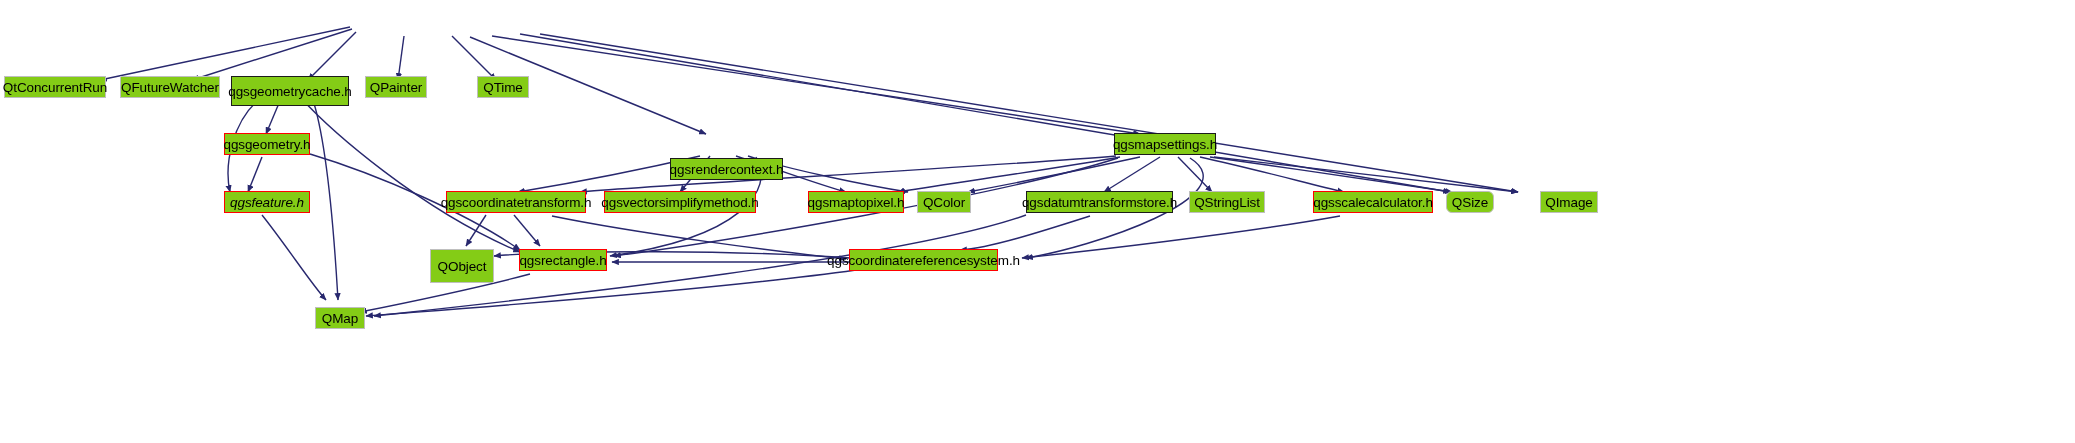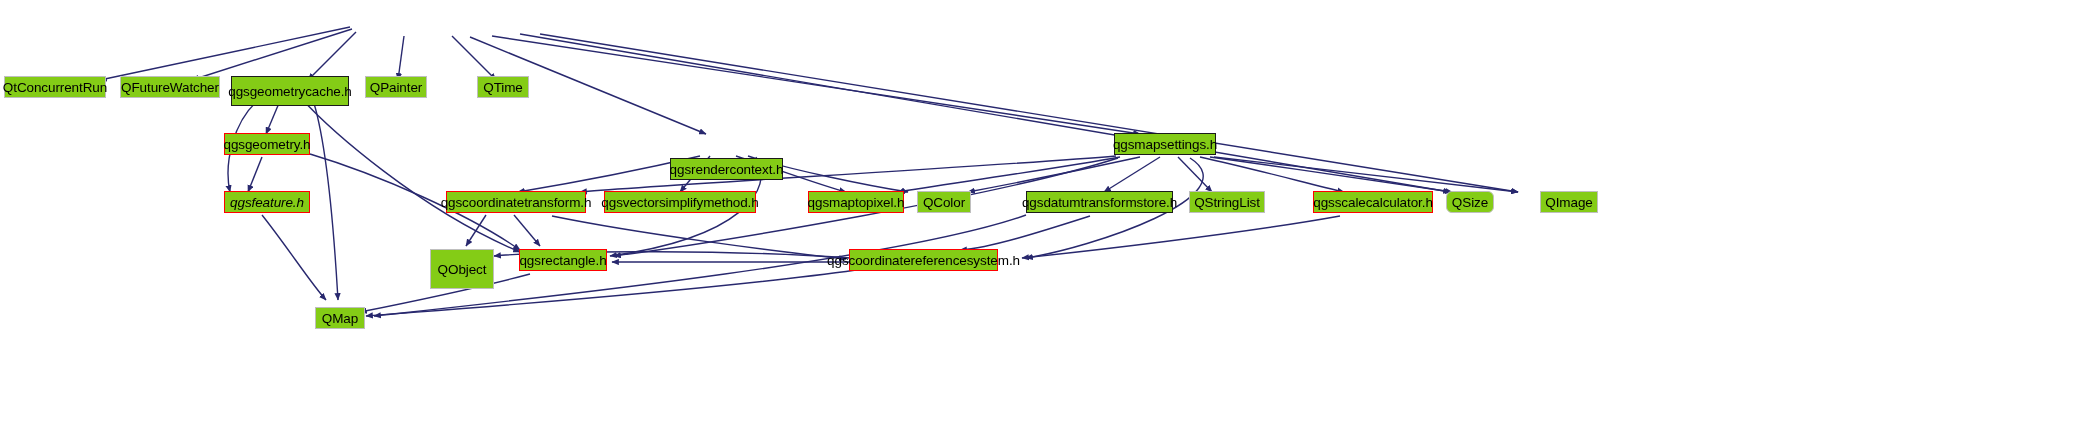--- a/index.html
+++ b/index.html
@@ -218,21 +218,21 @@
   </div>
 
   <div class="node grey" style="left:1446px; top:191px; width:48px; height:22px;border-radius:6px;">
     <span>QSize</span>
   </div>
 
   <div class="node grey" style="left:1508px; top:191px; width:58px; height:22px;margin-left:32px;">
     <span>QImage</span>
   </div>
 
-  <div class="node grey" style="left:430px; top:249px; width:64px; height:40px;">
+  <div class="node grey" style="left:430px; top:249px; width:64px; height:34px;">
     <span>QObject</span>
   </div>
 
   <div class="node red" style="left:519px; top:249px; width:88px; height:22px;">
     <span>qgsrectangle.h</span>
   </div>
 
   <div class="node red" style="left:849px; top:249px; width:149px; height:22px;">
     <span>qgscoordinatereferencesystem.h</span>
   </div>

